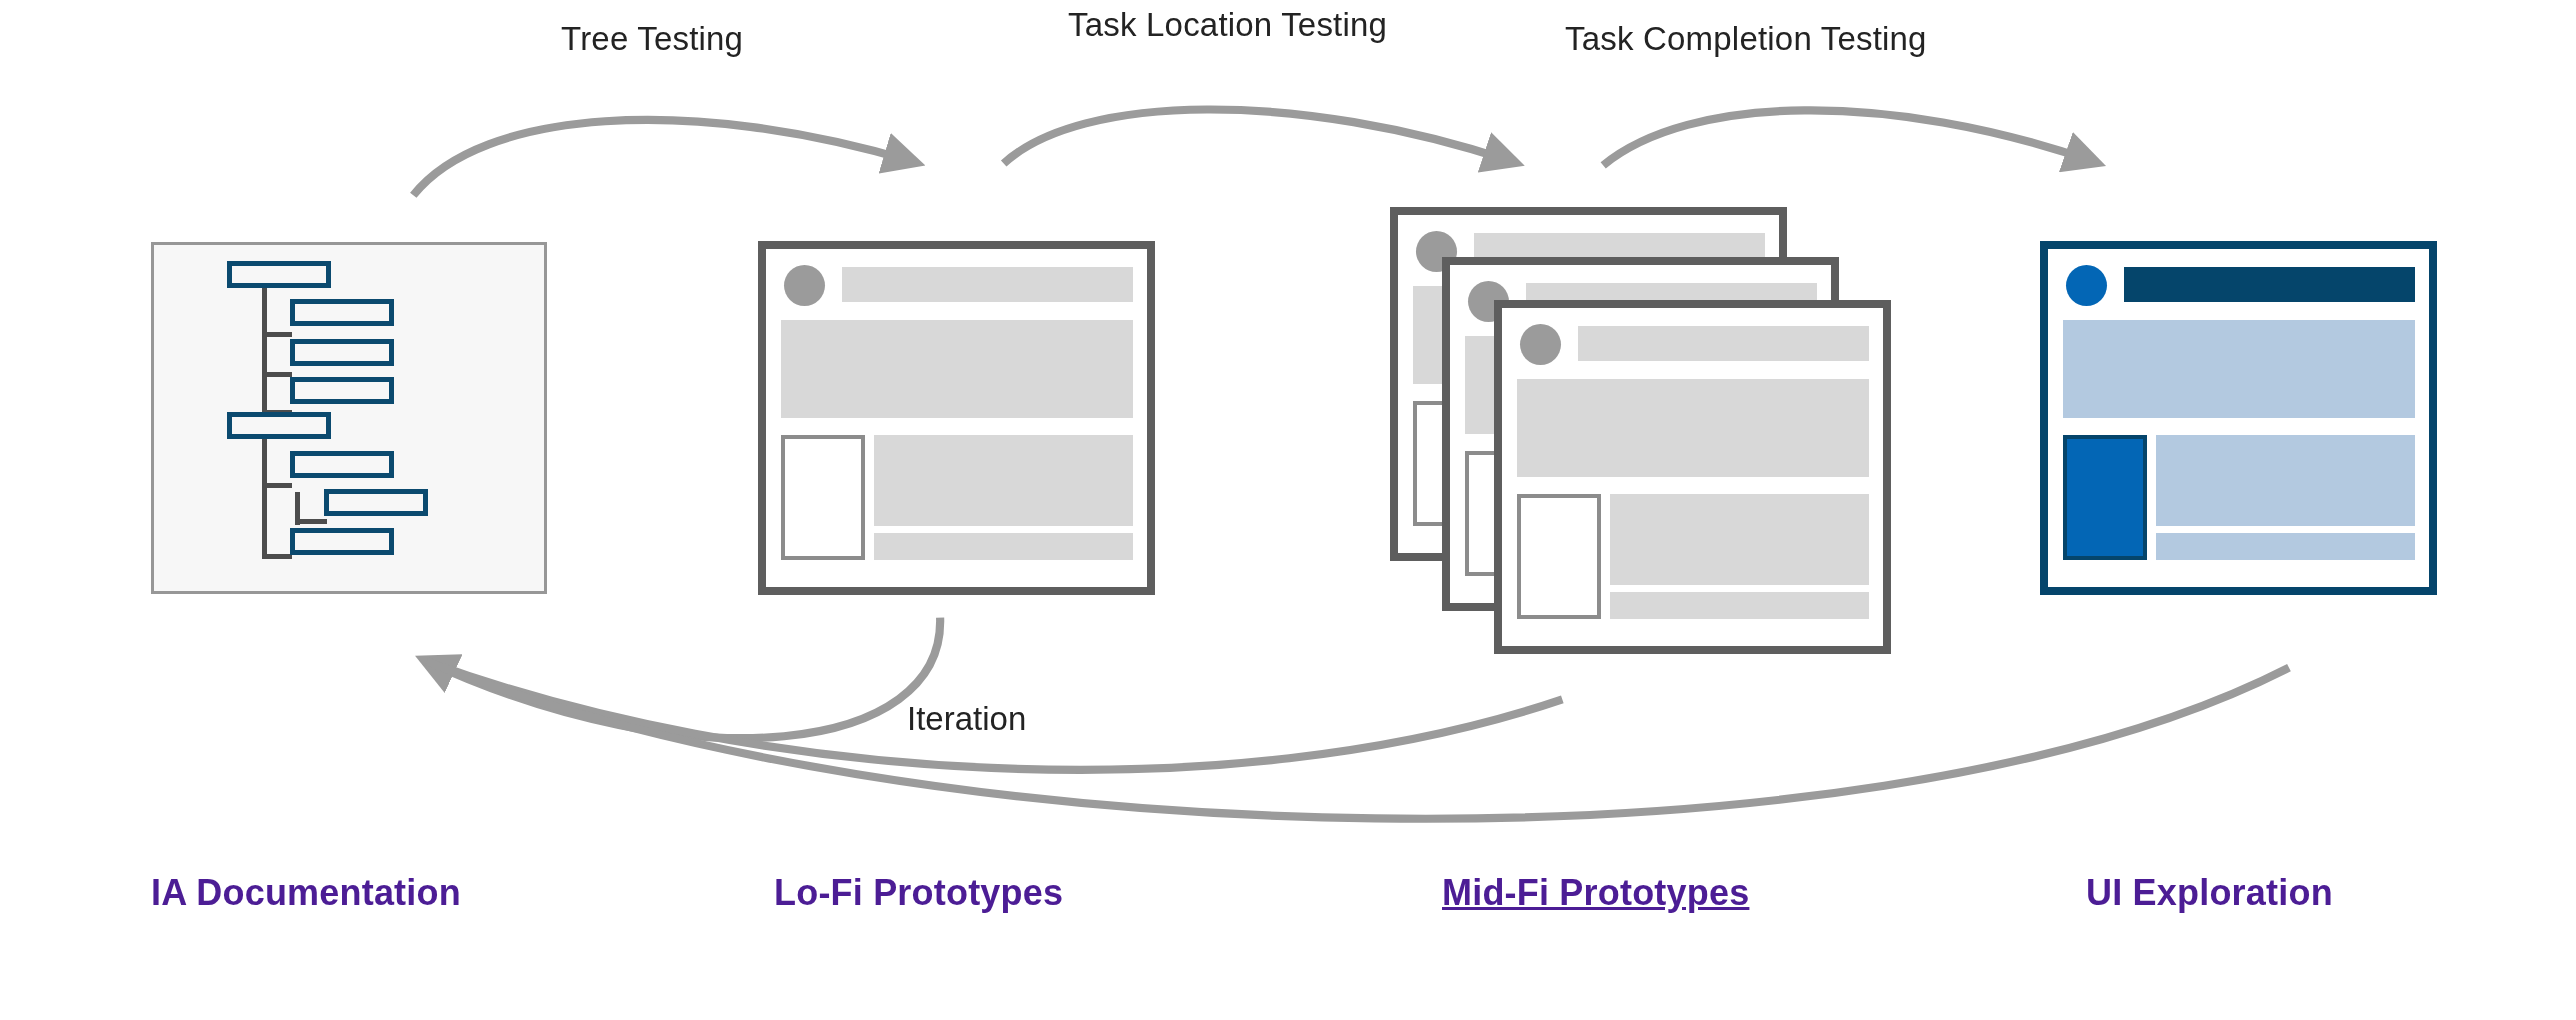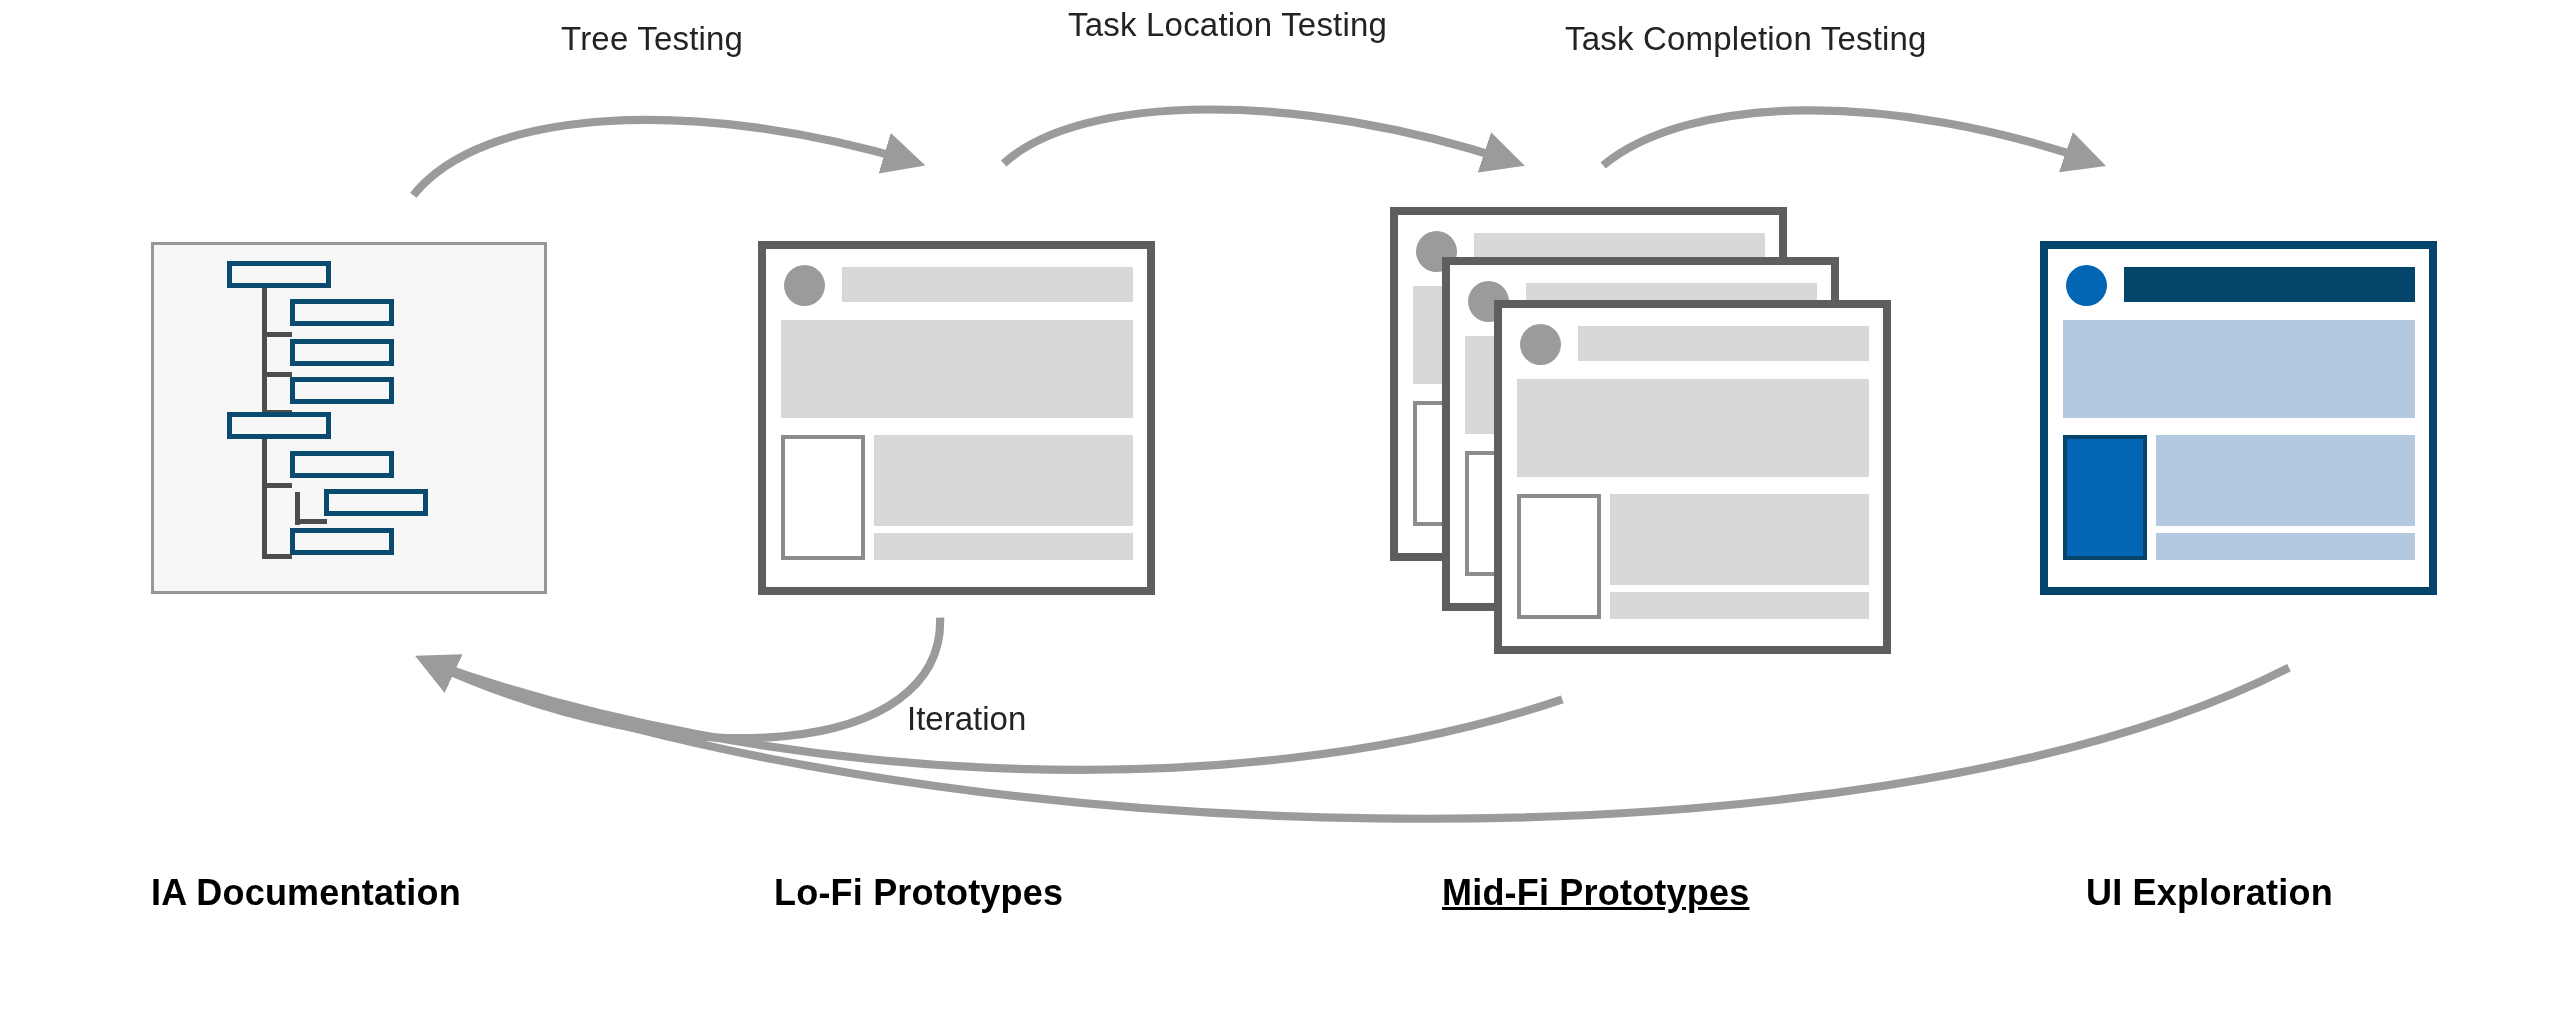--- a/index.html
+++ b/index.html
@@ -39,21 +39,21 @@
     font-size: 33px;
     color: #232323;
     white-space: nowrap;
   }
 
   
   .stage-caption {
     position: absolute;
     font-size: 36px;
     font-weight: bold;
-    color: #000000;
+    color: #4c1d95;
     white-space: nowrap;
     letter-spacing: 0.2px;
   }
 
   
   .panel {
     position: absolute;
     box-sizing: border-box;
     background: #ffffff;
   }

